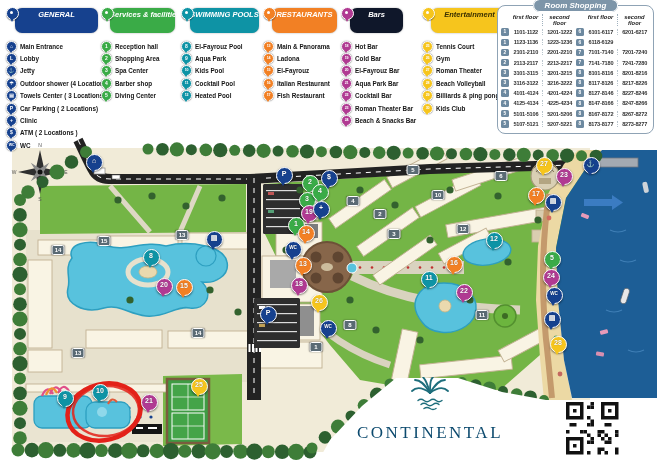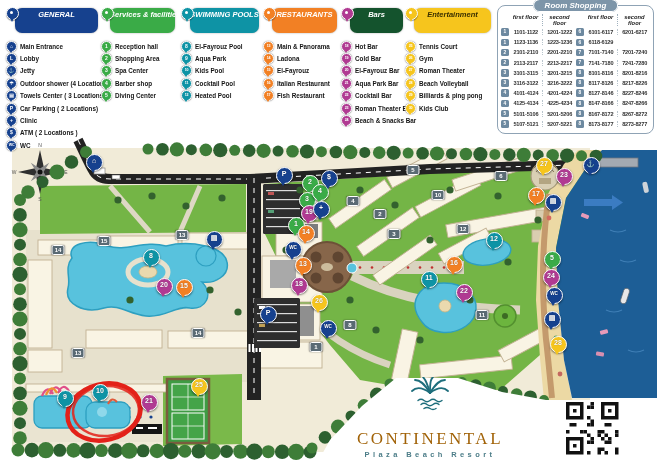--- a/index.html
+++ b/index.html
@@ -3,21 +3,21 @@
 <meta charset="utf-8">
 <style>
   html,body{margin:0;padding:0}
   body{width:657px;height:465px;background:#fff;font-family:"Liberation Sans",sans-serif;position:relative;overflow:hidden}
   #stage{position:absolute;inset:0}
   #map-svg{position:absolute;left:0;top:0}
   
   #legend{position:absolute;inset:0;pointer-events:none}
   .lcol{position:absolute;top:8px}
   .c0{left:6px;width:92px}.c1{left:101px;width:74px}.c2{left:181px;width:78px}
-  .c3{left:263px;width:74px}.c4{left:341px;width:62px}.c5{left:405px;width:86px}
+  .c3{left:263px;width:74px}.c4{left:341px;width:62px}.c5{left:422px;width:86px}
   .lhead{position:relative;height:25px;border-radius:7px;font-size:7.5px;font-weight:700;font-style:italic;
          line-height:13px;text-align:center;margin:0 0 7px 9px;box-shadow:0 0 2px rgba(0,0,0,.35);white-space:nowrap}
   .hpin{position:absolute;left:-9px;top:-1px;width:11px;height:11px;border-radius:50%;background:var(--c);
         border:1.5px solid #fff;box-shadow:0 1px 1px rgba(0,0,0,.4);z-index:2}
   .hpin::before{content:"";position:absolute;left:3.2px;top:3.2px;width:3px;height:3px;background:#fff;border-radius:50%}
   .hpin::after{content:"";position:absolute;left:2.6px;top:10px;border:2.7px solid transparent;border-top:4px solid var(--c)}
   .lrow{display:flex;align-items:center;height:12.4px}
   .ipin{position:relative;width:9px;height:9px;flex:0 0 9px;border-radius:50%;background:var(--c);
         border:1px solid #fff;box-shadow:0 0 1.5px rgba(0,0,0,.55);margin-right:3px}
   .ipin i{position:absolute;inset:0;font-style:normal;font-weight:700;font-size:5px;line-height:8.8px;color:#fff;text-align:center}
@@ -46,21 +46,21 @@
         border:1.5px solid #fff;box-shadow:0 1px 2px rgba(0,0,0,.5);z-index:6}
   .mpin i{position:absolute;inset:0;font-style:normal;font-weight:700;font-size:7px;line-height:12.6px;color:#fff;
           text-align:center;text-shadow:0 0 1px rgba(0,0,0,.45)}
   .mpin.sm i{font-size:4.6px;letter-spacing:-.2px}
   .mpin::after{content:"";position:absolute;left:50%;top:12.6px;margin-left:-3.6px;border:3.6px solid transparent;border-top:5.2px solid var(--c)}
   .btag{position:absolute;transform:translate(-50%,-50%);background:#5a6a74;border:1px solid #fff;color:#fff;
         font-size:6px;font-weight:700;line-height:8px;padding:0 1.5px;border-radius:2px;min-width:8px;text-align:center;
         box-shadow:0 0 1.5px rgba(0,0,0,.6);z-index:4}
   
   #logo{position:absolute;left:330px;top:377px;width:200px;text-align:center;z-index:7}
-  .logo-name{font-family:"Liberation Serif",serif;font-size:17px;letter-spacing:2.5px;color:#a16207;margin-top:14px}
+  .logo-name{font-family:"Liberation Serif",serif;font-size:17px;letter-spacing:2.5px;color:#0c4a6e;margin-top:8px}
   .logo-sub{font-size:7.5px;font-weight:700;letter-spacing:3.4px;color:#4c7d88;margin-top:1px}
   .logo-city{font-size:7.5px;font-weight:700;letter-spacing:1px;color:#2f545e;margin-top:2px}
 </style>
 </head>
 <body>
 
 <div id="stage">
 
 <svg id="map-svg" width="657" height="465" viewBox="0 0 657 465">
 
@@ -567,21 +567,21 @@
         <span class="ltxt">Italian Restaurant</span>
         </div>
         <div class="lrow">
           <span class="ipin sm" style="--c:#f28024">
             <i>17</i>
           </span>
         <span class="ltxt">Fish Restaurant</span>
         </div>
       </div>
       <div class="lcol c4">
-        <div class="lhead" style="background:#14532d;color:#fff">
+        <div class="lhead" style="background:#0f172a;color:#fff">
       <span class="hpin" style="--c:#b03a92"></span>
       <span class="ht">Bars</span></div>
         <div class="lrow">
           <span class="ipin sm" style="--c:#b03a92">
             <i>18</i>
           </span>
         <span class="ltxt">Hot Bar</span>
         </div>
         <div class="lrow">
           <span class="ipin sm" style="--c:#b03a92">
@@ -939,16 +939,15 @@
       <path d="M20,16 C26,6 30,3 35,3"></path>
       <path d="M20,16 C28,10 34,10 38,14"></path>
     </g>
     <g fill="none" stroke="#1e6e7c" stroke-width="1.4" stroke-linecap="round">
       <path d="M8,23.5 q3,-2.5 6,0 t6,0 t6,0 t6,0"></path>
       <path d="M11,27.5 q3,-2.5 6,0 t6,0 t6,0"></path>
       <path d="M14,31.5 q3,-2 6,0 t6,0"></path>
     </g>
   </svg>
   <div class="logo-name">CONTINENTAL</div>
-  <div class="logo-sub">Plaza Beach Resort</div>
 </div>
 
 </div>
 
 </body></html>

